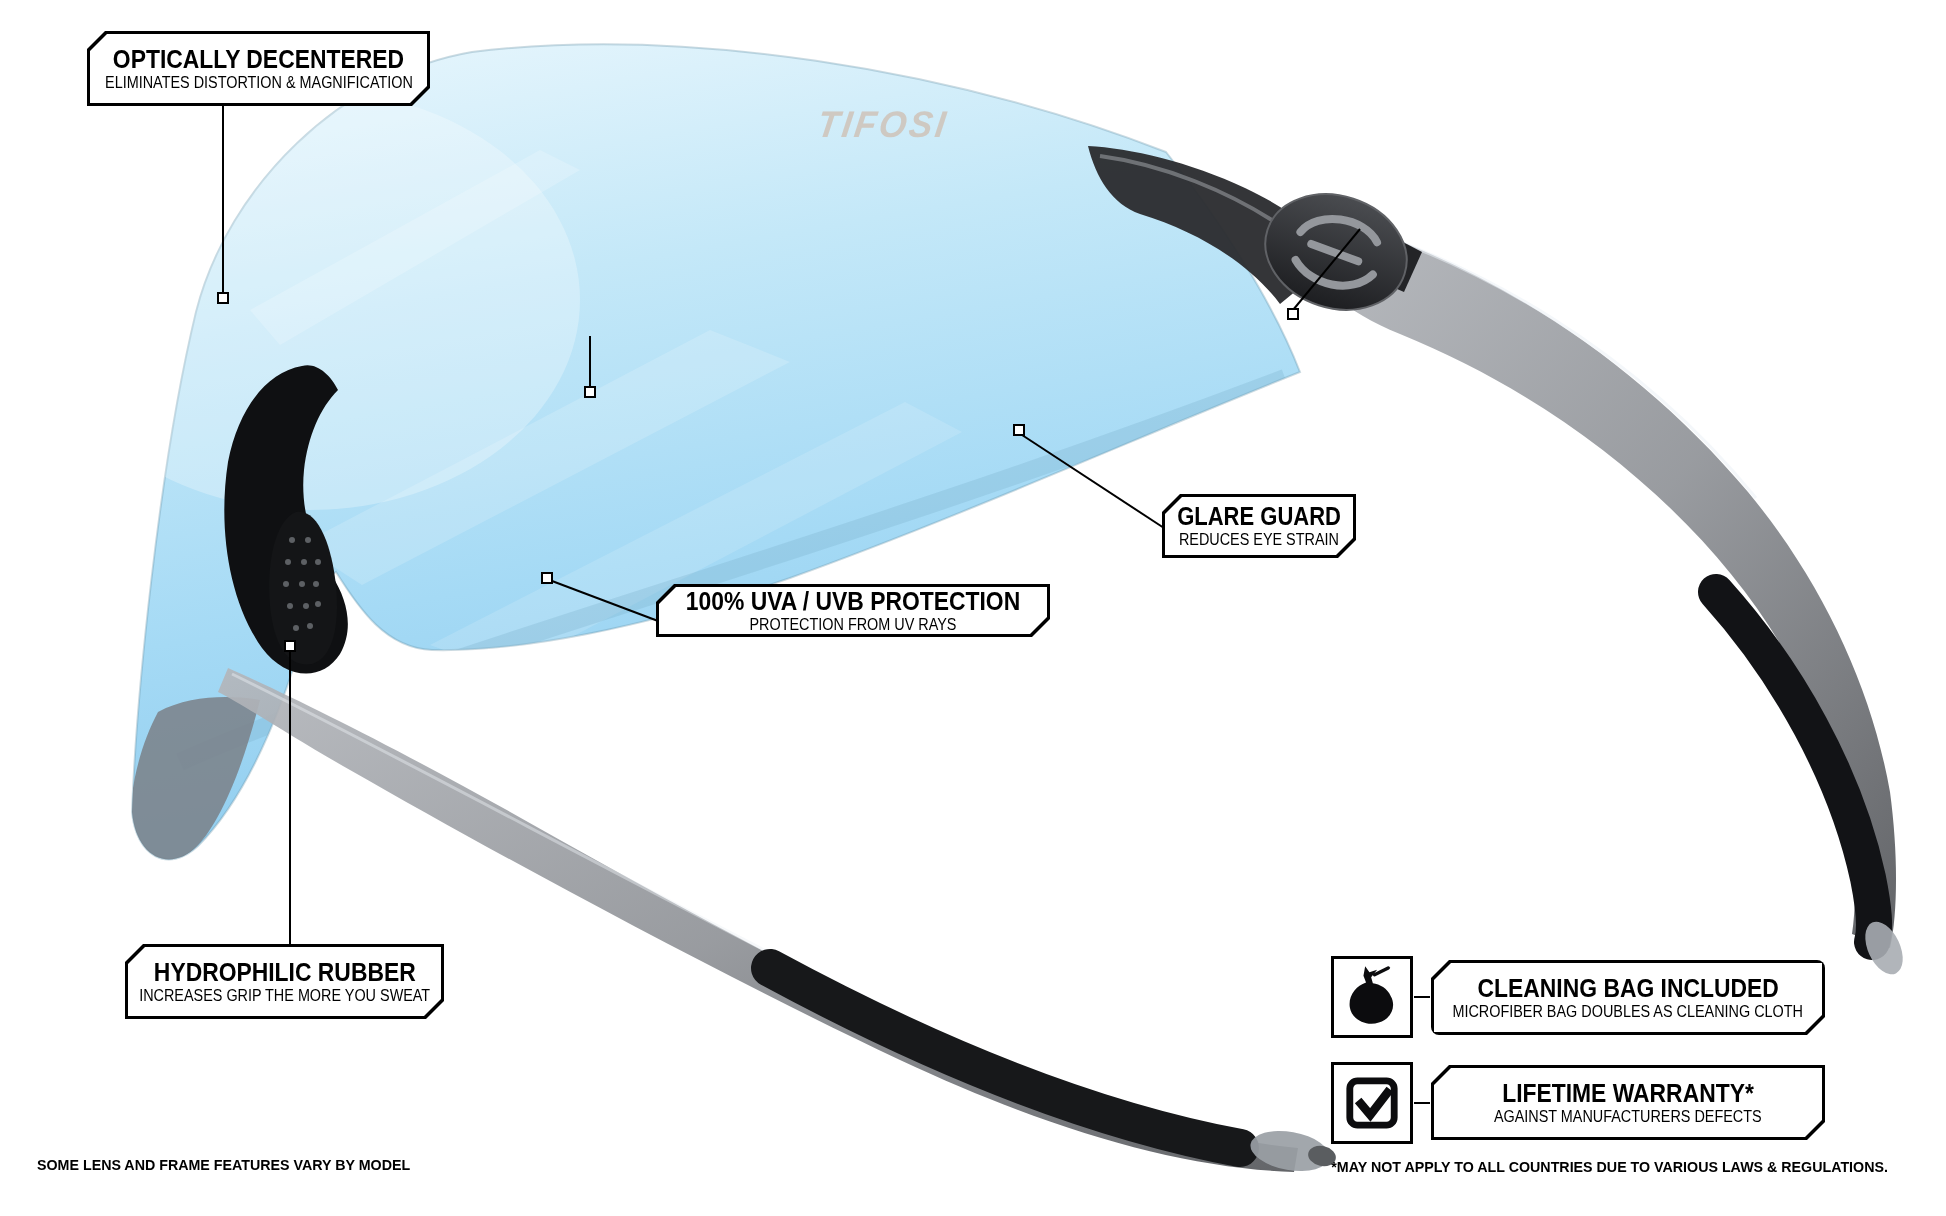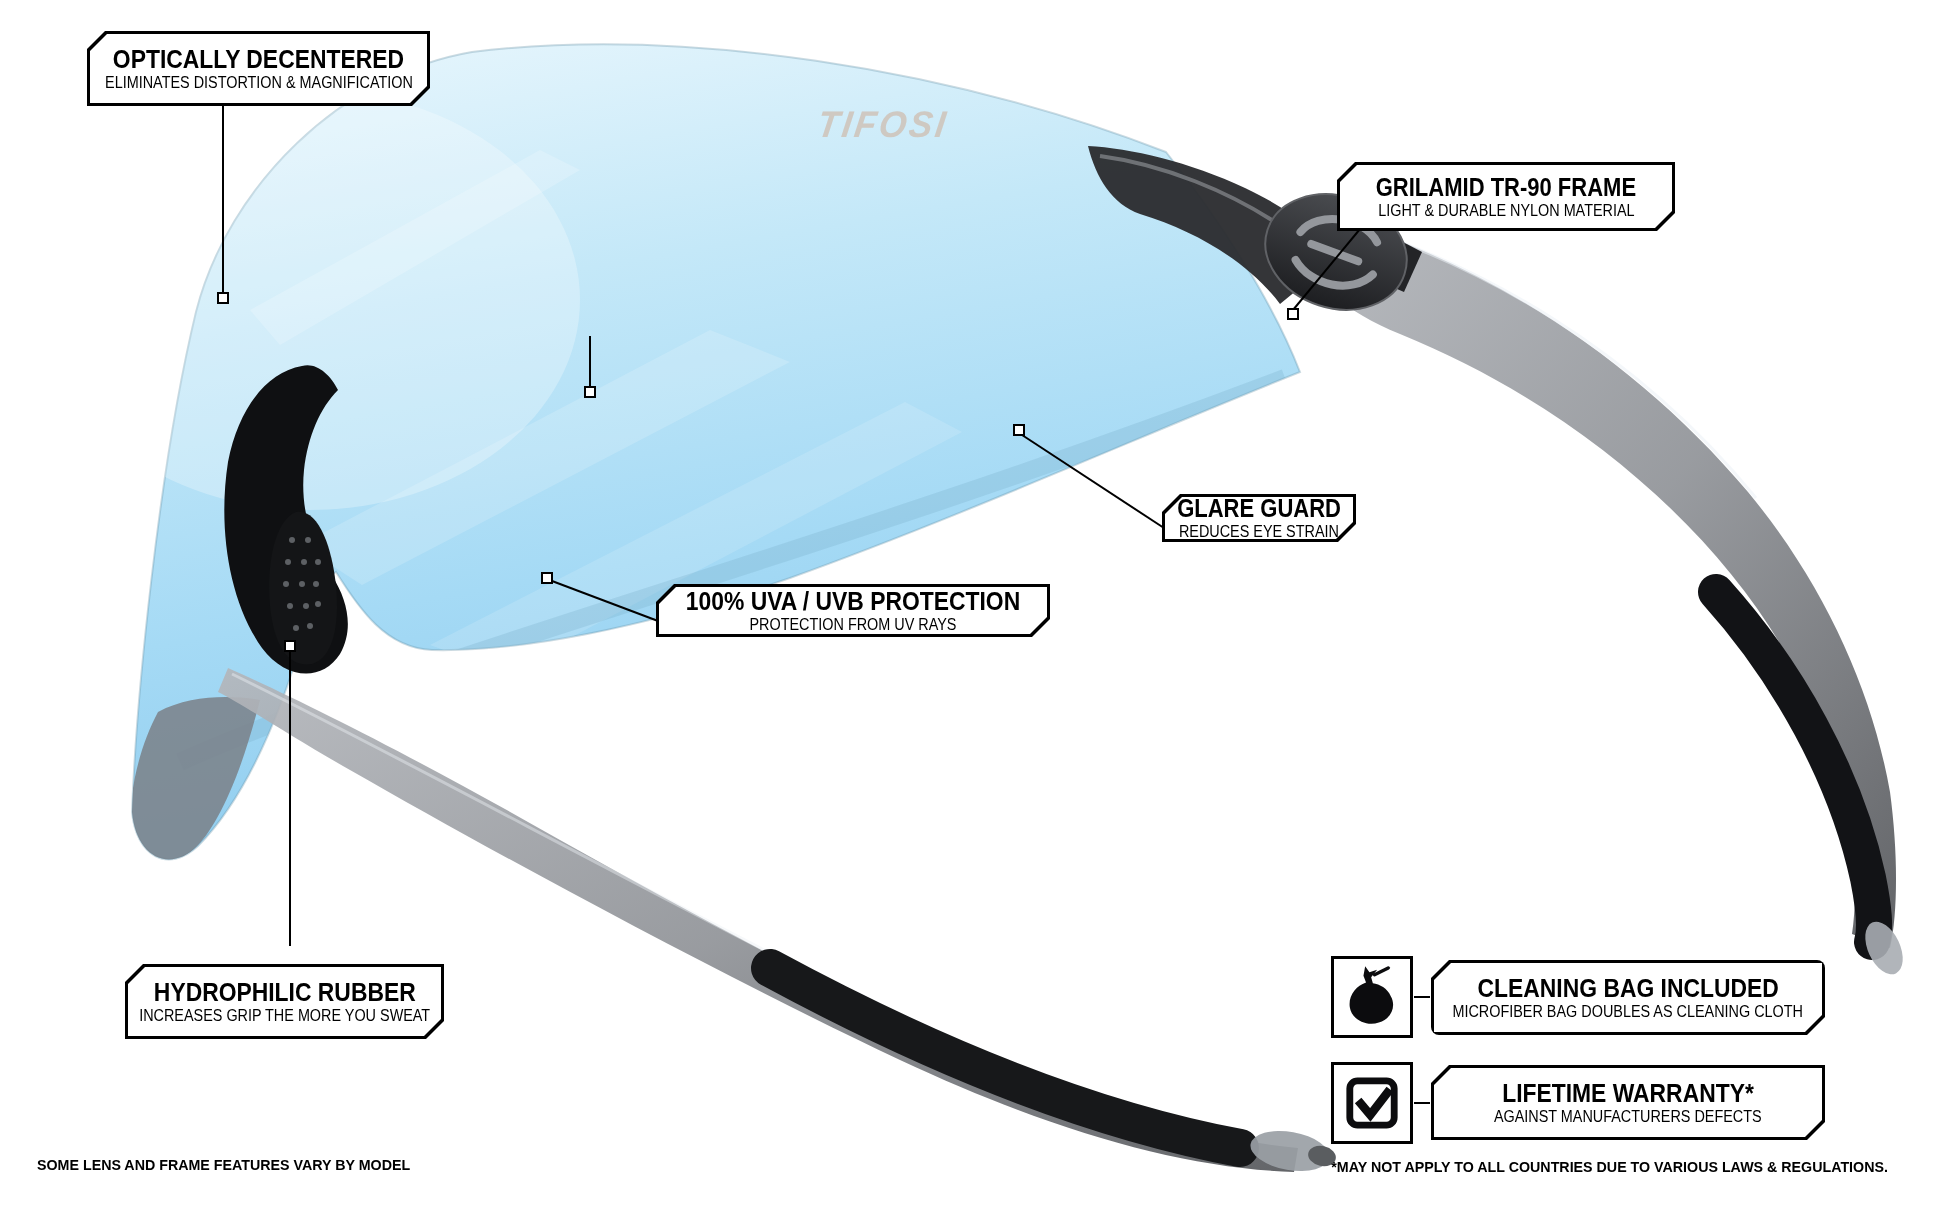--- a/index.html
+++ b/index.html
@@ -195,42 +195,36 @@
   <div class="wordmark">TIFOSI</div>
 
   <div class="plaque" style="left:87px; top:31px; width:343px; height:75px;">
     <div class="plaque-inner">
       <div class="plaque-title">OPTICALLY DECENTERED</div>
       <div class="plaque-sub">ELIMINATES DISTORTION &amp; MAGNIFICATION</div>
     </div>
   </div>
 
 
-  <div class="plaque small" style="left:1337px; top:162px; width:338px; height:69px;">
-    <div class="plaque-inner">
-      <div class="plaque-title">GRILAMID TR-90 FRAME</div>
-      <div class="plaque-sub">LIGHT &amp; DURABLE NYLON MATERIAL</div>
-    </div>
-  </div>
-
-  <div class="plaque small" style="left:1162px; top:494px; width:194px; height:48px;">
+
+  <div class="plaque small" style="left:1162px; top:494px; width:194px; height:64px;">
     <div class="plaque-inner">
       <div class="plaque-title">GLARE GUARD</div>
       <div class="plaque-sub">REDUCES EYE STRAIN</div>
     </div>
   </div>
 
   <div class="plaque" style="left:656px; top:584px; width:394px; height:53px;">
     <div class="plaque-inner">
       <div class="plaque-title">100% UVA / UVB PROTECTION</div>
       <div class="plaque-sub">PROTECTION FROM UV RAYS</div>
     </div>
   </div>
 
-  <div class="plaque" style="left:125px; top:944px; width:319px; height:75px;margin-top:20px;">
+  <div class="plaque" style="left:125px; top:944px; width:319px; height:75px;">
     <div class="plaque-inner">
       <div class="plaque-title">HYDROPHILIC RUBBER</div>
       <div class="plaque-sub">INCREASES GRIP THE MORE YOU SWEAT</div>
     </div>
   </div>
 
   <div class="iconbox" style="left:1331px; top:956px;">
     <svg width="70" height="70" viewBox="0 0 82 82">
       <path d="M34,24 C22,28 13,40 15,53 C17,67 34,76 49,71 C63,67 70,52 63,40
                C59,31 50,26 42,25 L40,18 L47,9 L38,12 L33,5 L31,16 Z" fill="#0c0c0e"></path>

